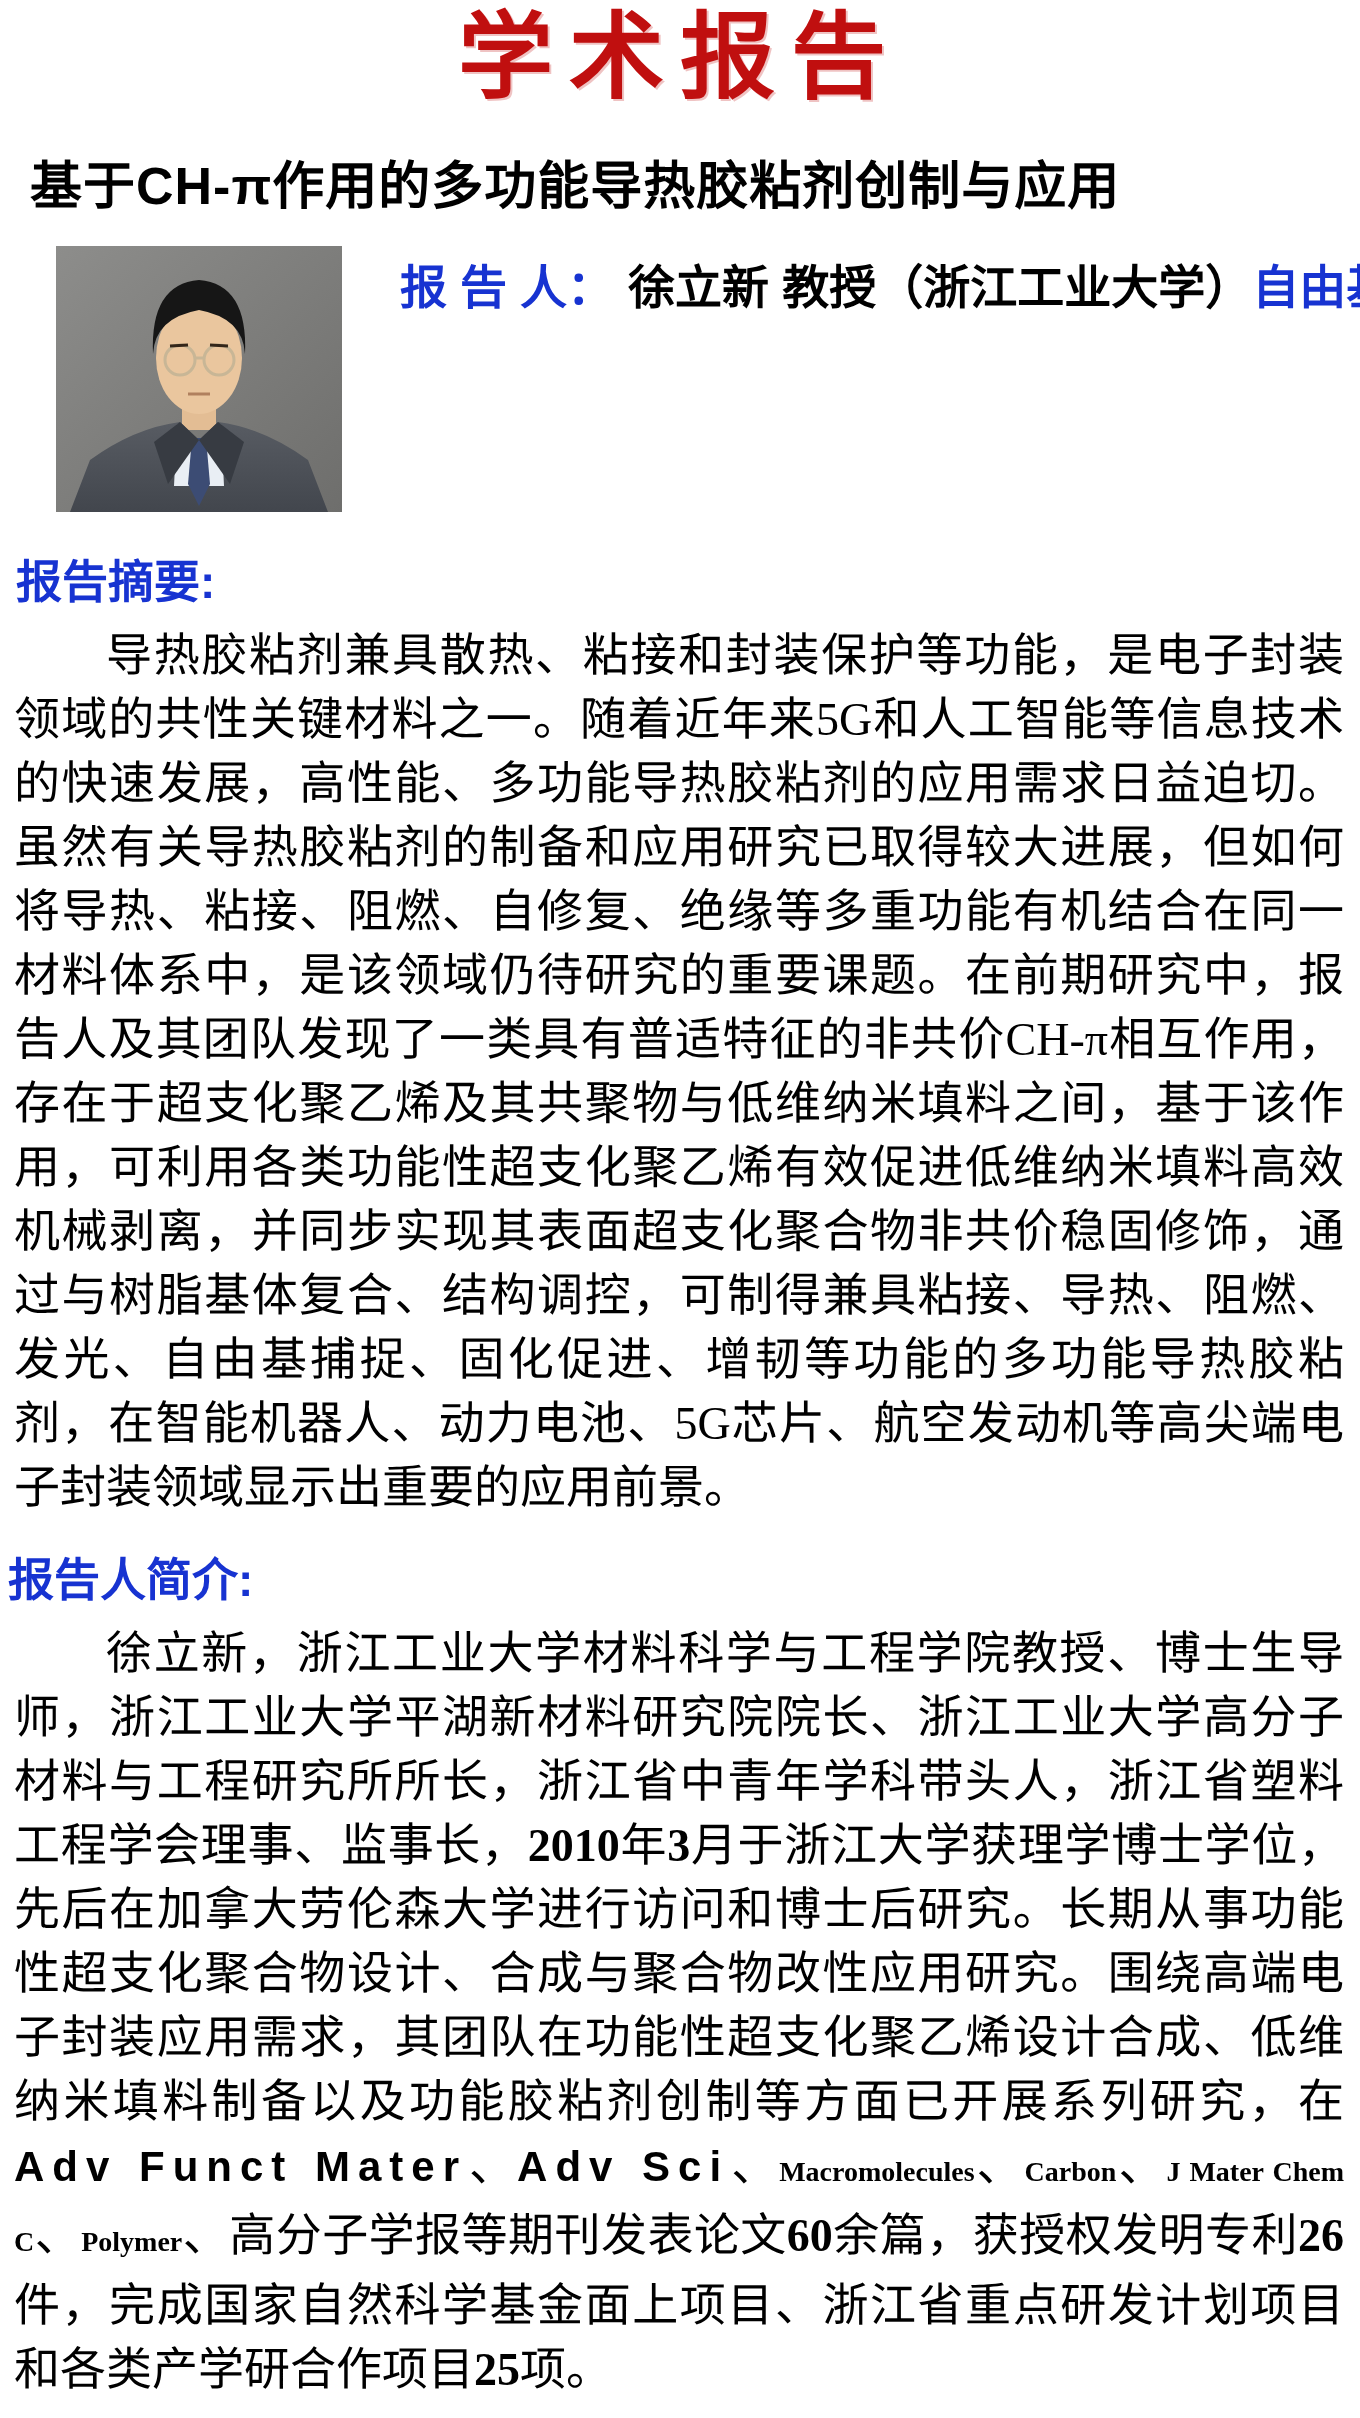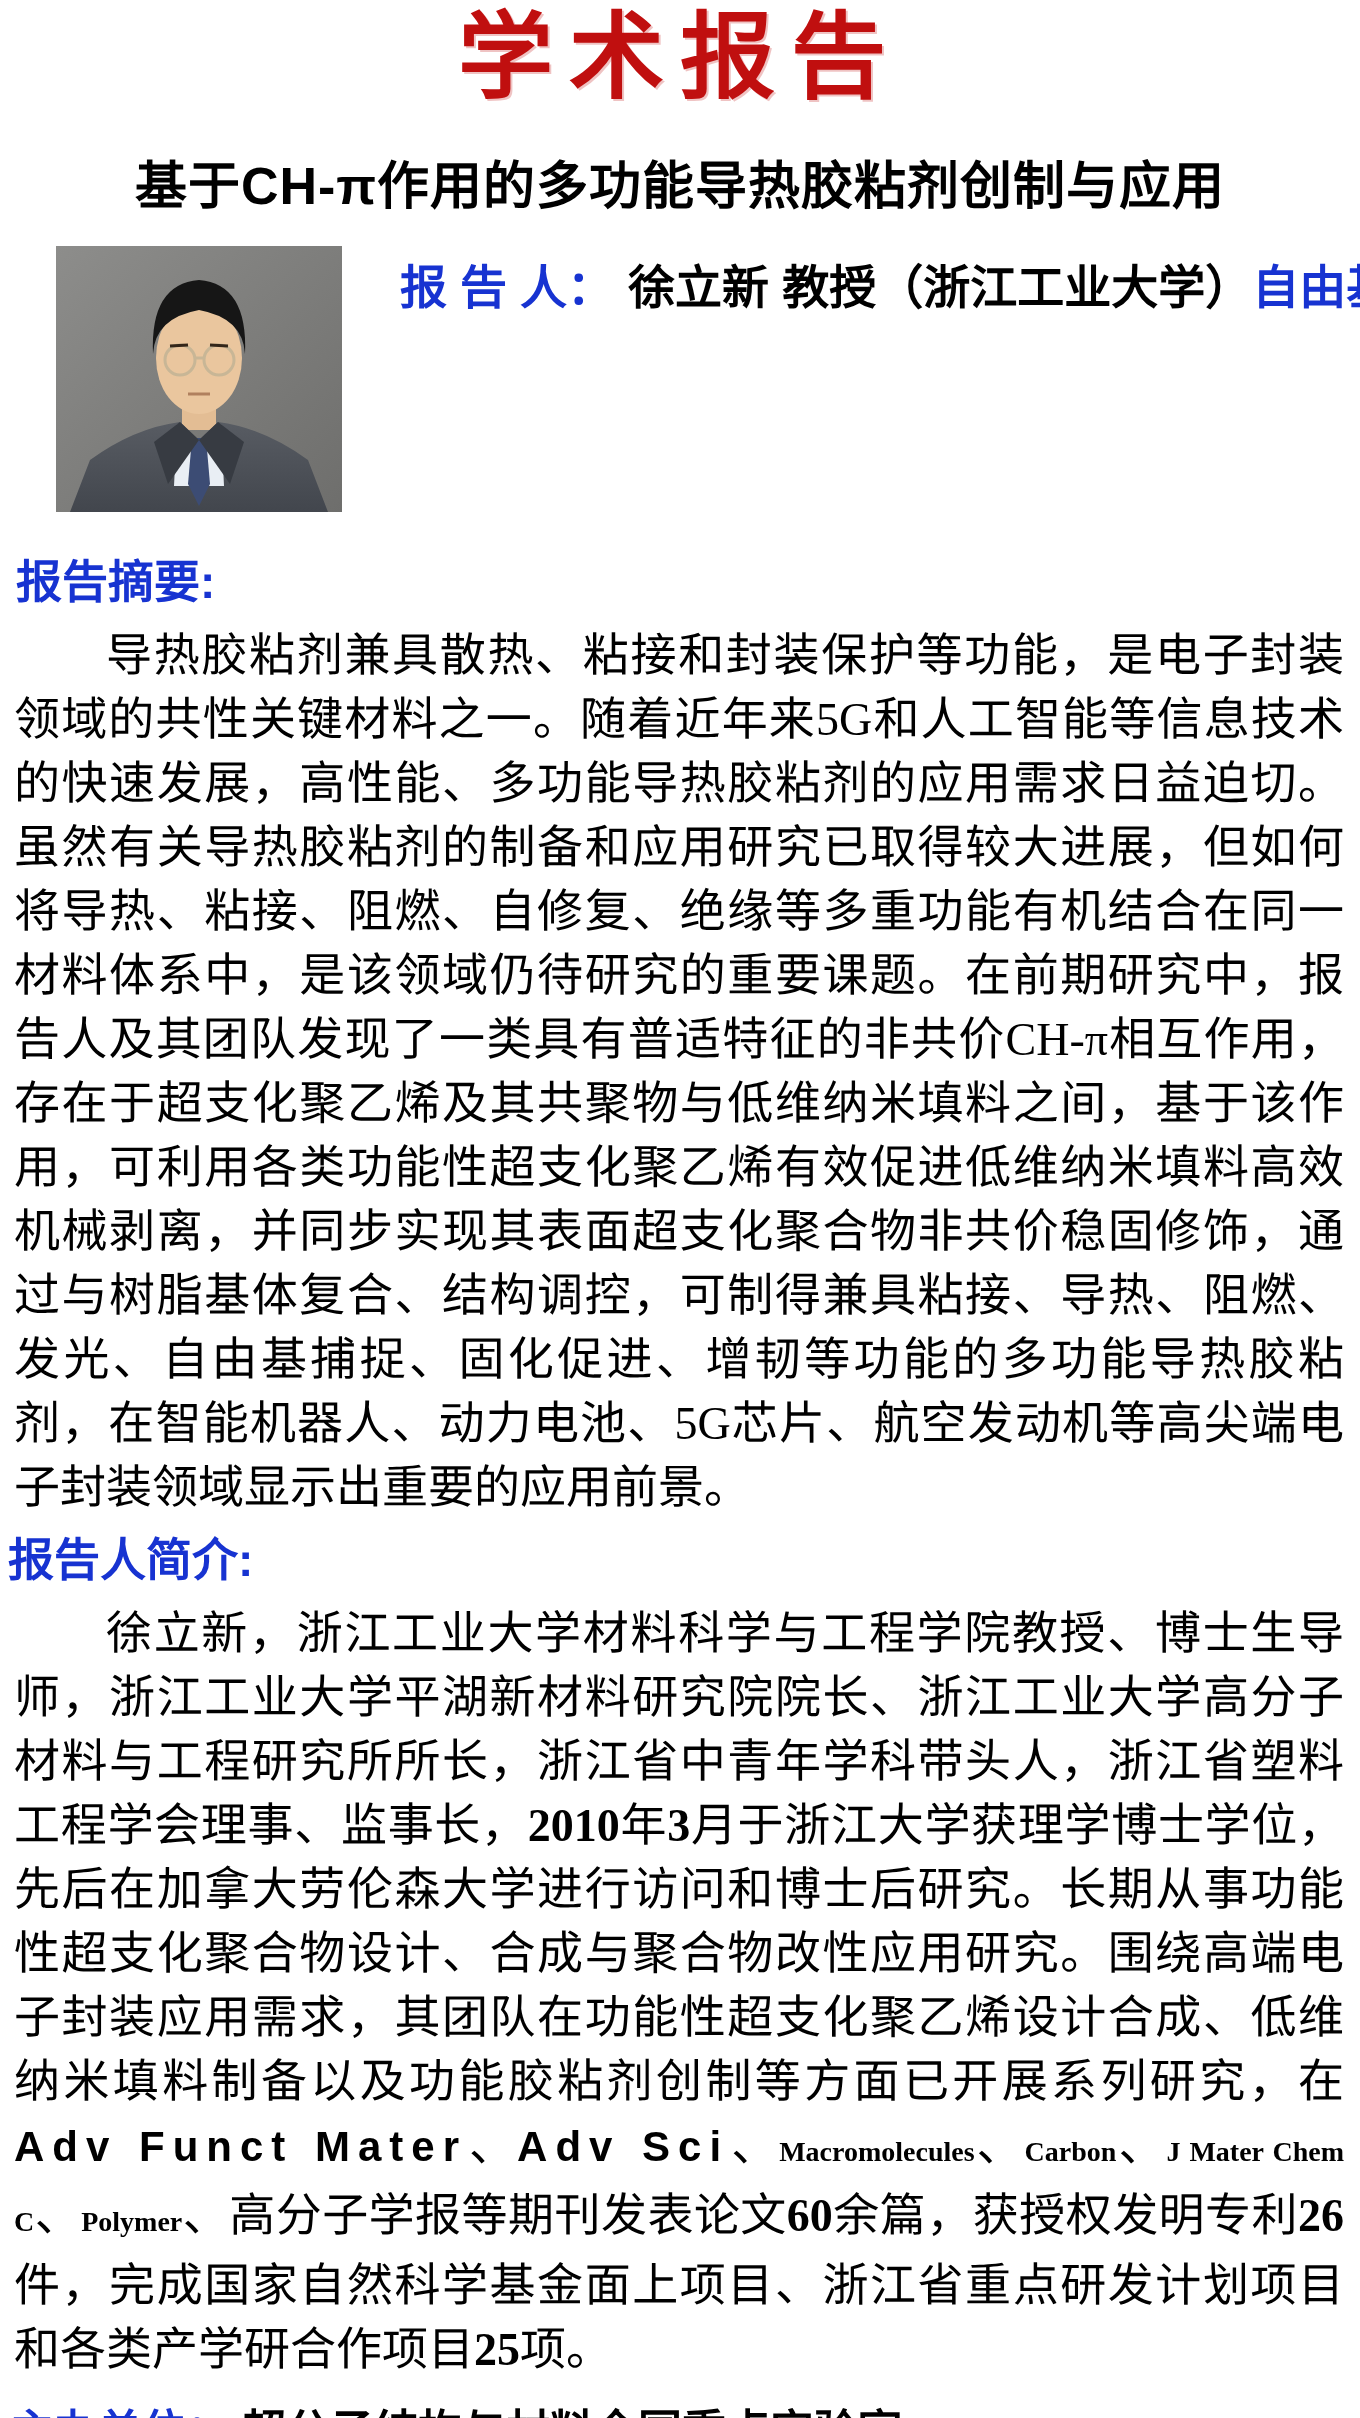--- a/index.html
+++ b/index.html
@@ -26,21 +26,21 @@
     font-weight: bold;
     font-size: 95px;
     line-height: 108px;
     letter-spacing: 16px;
     color: var(--accent_red);
     text-shadow: 2px 2px 0 rgba(192,15,15,0.25);
   }
 
   .sub-title {
     margin: 44px 30px 0 30px;
-    text-align: center;
+    text-align: left;
     font-family: "Liberation Sans", "DejaVu Sans", sans-serif;
     font-weight: bold;
     font-size: 52px;
     line-height: 60px;
     letter-spacing: 1px;
     color: #000;
   }
 
   .info-section {
     display: flex;
@@ -71,21 +71,21 @@
   .info-value { color: #000; letter-spacing: 0px; }
 
   .section-heading {
     margin: 42px 0 0 16px;
     font-family: "Liberation Sans", "DejaVu Sans", sans-serif;
     font-weight: bold;
     font-size: 46px;
     line-height: 52px;
     color: var(--accent_blue);
   }
-  .section-heading.bio { margin-left: 8px; margin-top: 14px; }
+  .section-heading.bio { margin-left: 8px; margin-top: 34px; }
 
   .body-para {
     margin: 16px 16px 0 14px;
     font-size: 46px;
     line-height: 64px;
     text-align: justify;
     text-indent: 2em;
     color: #000;
     font-family: "Liberation Serif", "DejaVu Serif", serif;
   }

